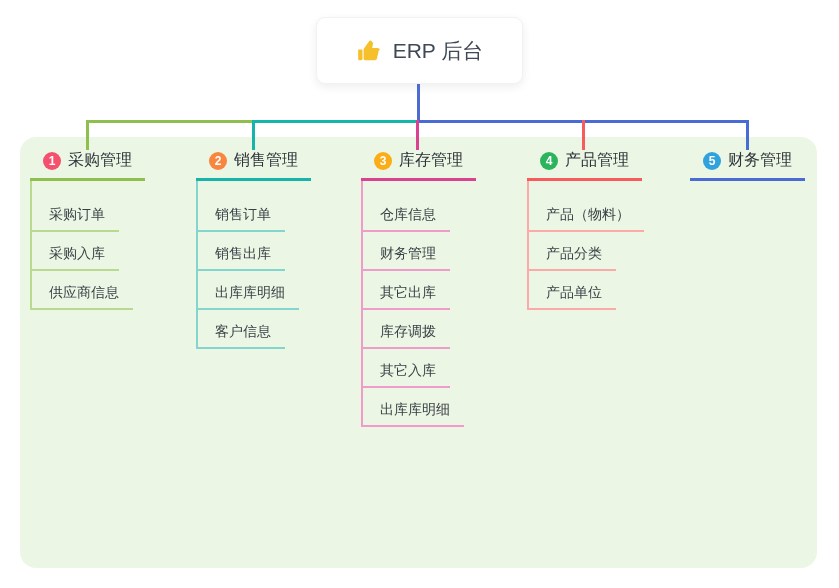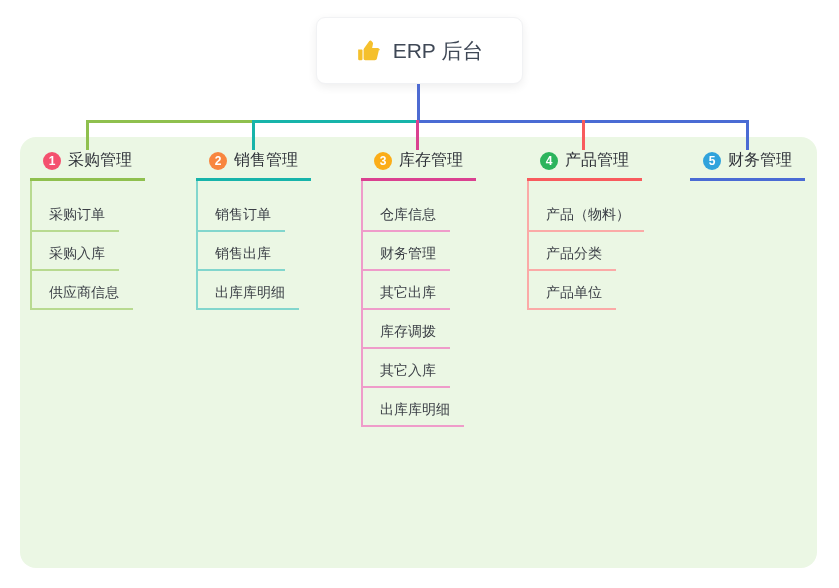--- a/index.html
+++ b/index.html
@@ -92,20 +92,21 @@
 
   <div class="branch col-2" style="--line: #17b4aa; --light: #82d6cd; --badge: #f8863e;">
     <div class="branch-header">
       <span class="badge">2</span>
       <span>销售管理</span>
     </div>
     <div class="children">
       <div class="child">销售订单</div>
       <div class="child">销售出库</div>
       <div class="child">出库库明细</div>
+      <div class="child">客户信息</div>
     </div>
   </div>
 
   <div class="branch col-3" style="--line: #da4190; --light: #ef9cca; --badge: #fbad18;">
     <div class="branch-header">
       <span class="badge">3</span>
       <span>库存管理</span>
     </div>
     <div class="children">
       <div class="child">仓库信息</div>

